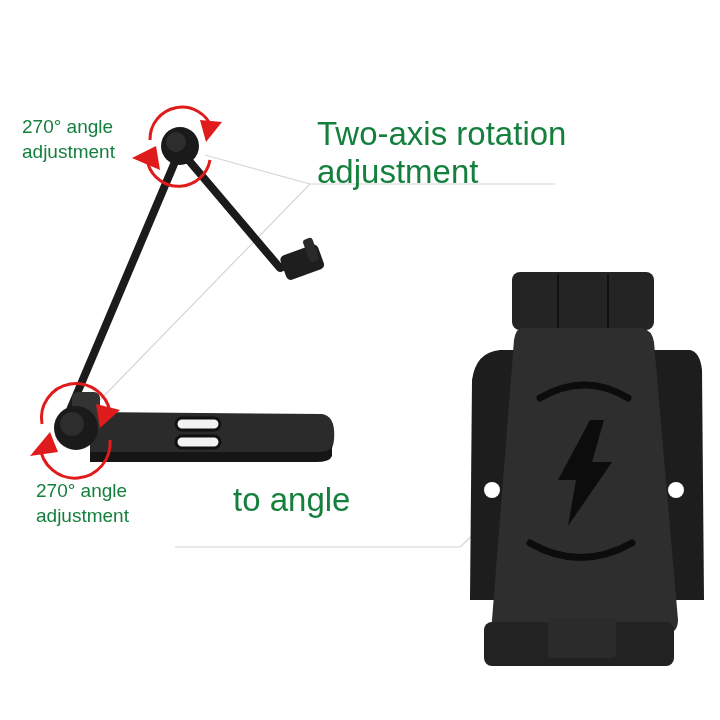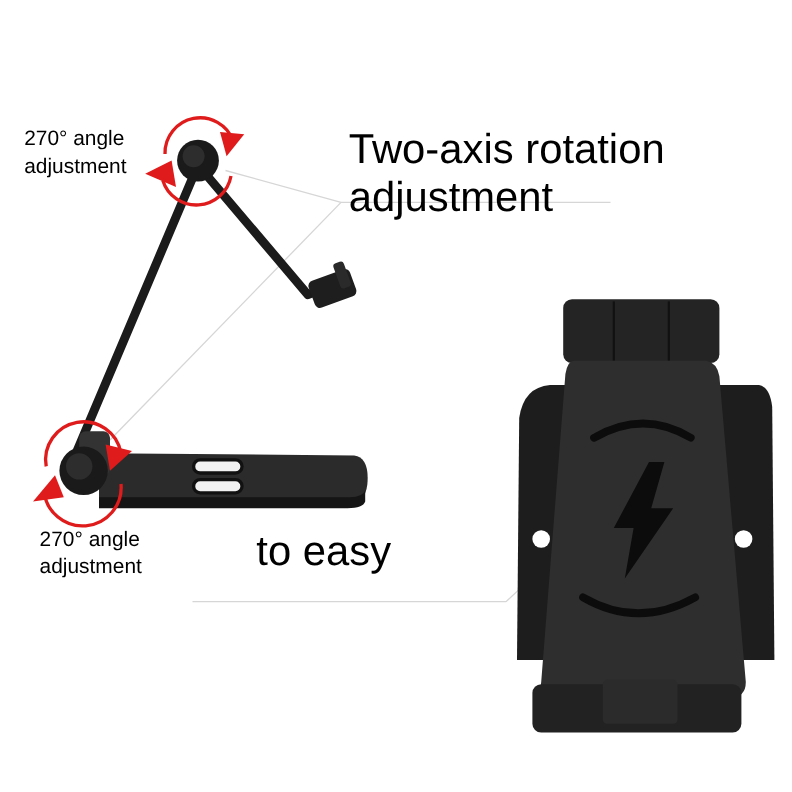--- a/index.html
+++ b/index.html
@@ -1,19 +1,19 @@
 <!DOCTYPE html>
 <html><head>
   <meta charset="utf-8">
   <style>
     html, body { margin: 0; padding: 0; }
     body { width: 720px; height: 720px; background: #ffffff; position: relative; overflow: hidden; font-family: "Liberation Sans", sans-serif; }
-    .label { position: absolute; color: #000000; line-height: 1.15; white-space: nowrap; }
+    .label { position: absolute; color: #15803d; line-height: 1.15; white-space: nowrap; }
     .small { font-size: 19px; }
-    .big { font-size: 38px; }
+    .big { font-size: 33px; }
     svg { position: absolute; left: 0; top: 0; }
   </style>
 </head>
 <body>
 
 <svg width="720" height="720" viewBox="0 0 720 720">
 
   <g stroke="#d6d6d6" stroke-width="1.2" fill="none">
     <line x1="205" y1="155" x2="310" y2="184"></line>
     <line x1="310" y1="184" x2="555" y2="184"></line>
@@ -92,14 +92,14 @@
   <div>Two-axis rotation</div>
   <div>adjustment</div>
 </div>
 
 <div class="label small" style="left:36px; top:480px;">
   <div>270° angle</div>
   <div style="margin-top:3px;">adjustment</div>
 </div>
 
 <div class="label big" style="left:233px; top:481px;">
-  <div>to easy</div>
+  <div>to angle</div>
 </div>
 
 </body></html>

